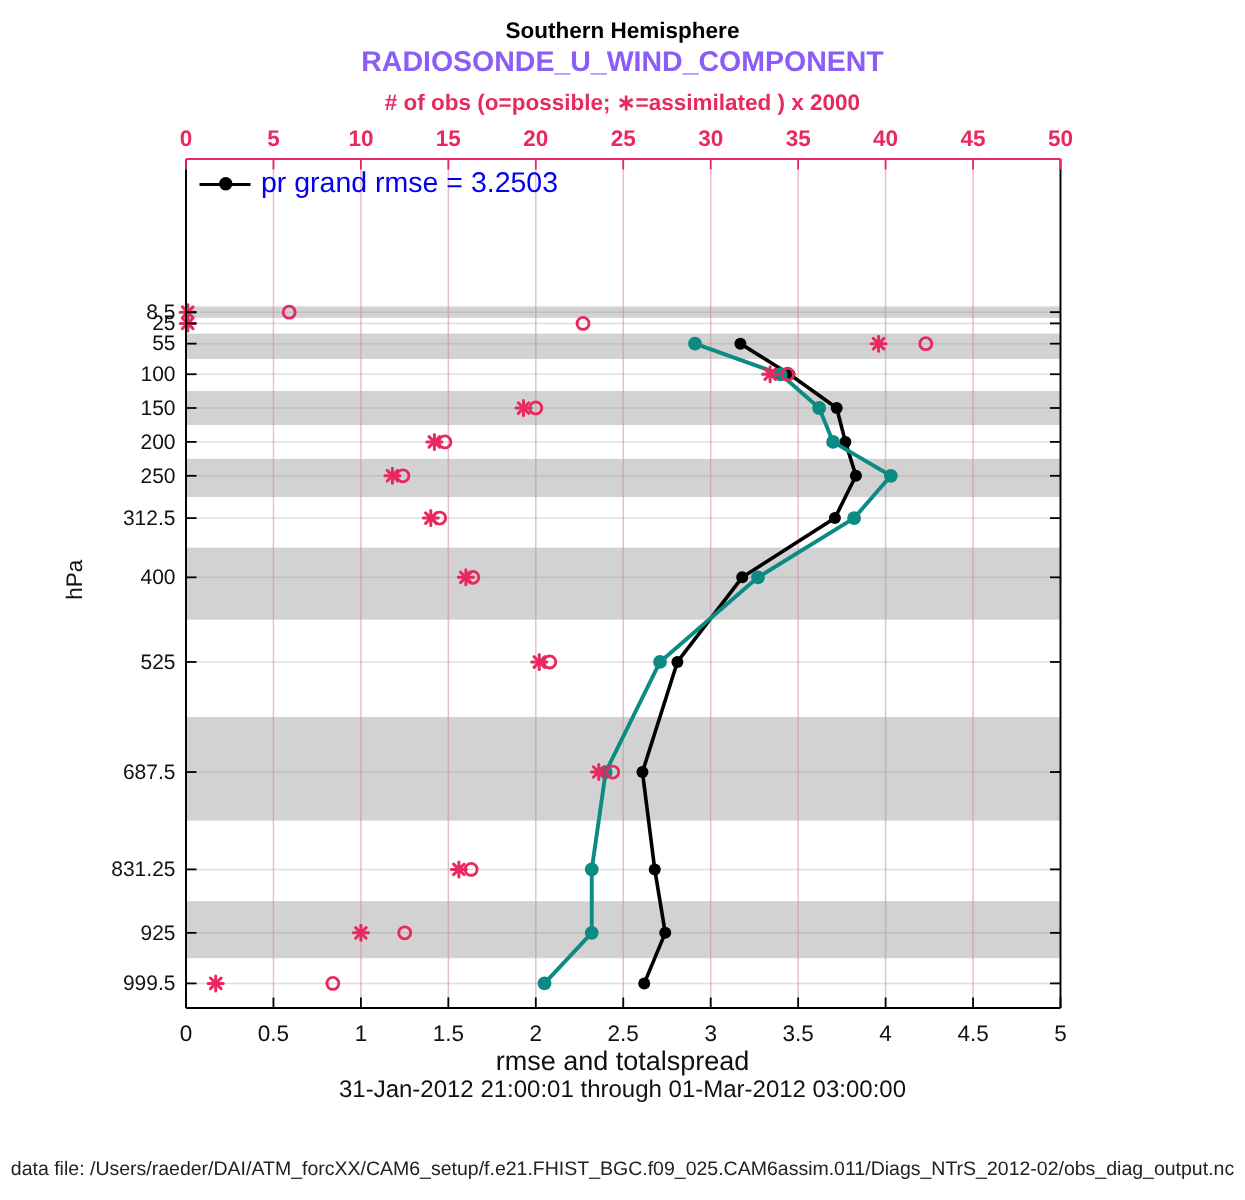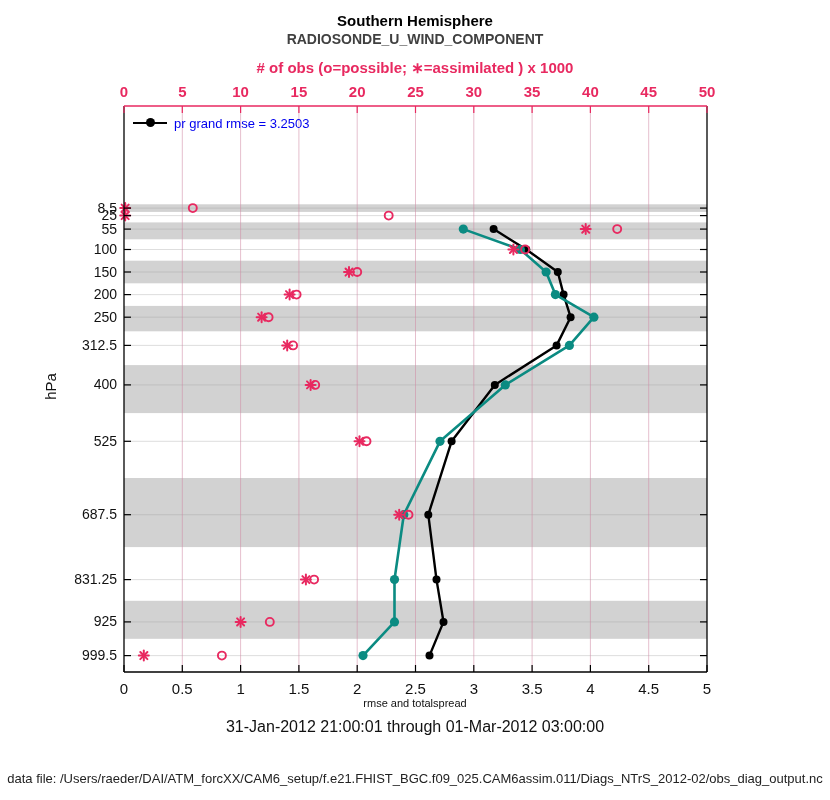--- a/index.html
+++ b/index.html
@@ -2,37 +2,37 @@
 <html><head>
 <meta charset="utf-8">
 <style>
   html,body{margin:0;padding:0;background:#ffffff;}
   #page{
     position:relative;width:830px;height:800px;background:#ffffff;overflow:hidden;
     font-family:"Liberation Sans", sans-serif;
   }
   .ctr{position:absolute;left:0;width:830px;text-align:center;}
   .t1{top:12px;font-size:15px;font-weight:bold;color:#000;}
-  .t2{top:31px;font-size:14px;font-weight:bold;color:#404040;}
+  .t2{top:31px;font-size:19px;font-weight:bold;color:#8b5cf6;}
   .obslabel{top:59px;font-size:15px;font-weight:bold;}
-  .xlabel{top:697px;font-size:11px;color:#111;}
+  .xlabel{top:697px;font-size:18px;color:#111;}
   .subtitle{top:718px;font-size:16px;color:#111;}
   .footer{top:771px;font-size:13px;color:#222;}
   .hpa{
     position:absolute;left:30px;top:378px;font-size:15px;color:#111;
     transform:rotate(-90deg);transform-origin:center;width:40px;text-align:center;
   }
   #legend{position:absolute;left:133px;top:114px;}
   .lrow{display:flex;align-items:center;height:18px;}
   .swatch{position:relative;width:34px;height:2.5px;background:currentColor;margin-right:7px;flex:none;}
   .swatch::after{
     content:'';position:absolute;left:13px;top:-3.6px;width:9px;height:9px;
     border-radius:50%;background:currentColor;
   }
-  .llabel{font-size:13px;white-space:nowrap;}
+  .llabel{font-size:19px;white-space:nowrap;}
   svg{position:absolute;left:0;top:0;}
 </style>
 </head>
 <body>
 <div id="page">
 
   <svg id="plot" width="830" height="800">
       <rect x="124" y="204.3" width="583" height="7.6" fill="#d2d2d2"></rect>
       <rect x="124" y="222.4" width="583" height="16.9" fill="#d2d2d2"></rect>
       <rect x="124" y="260.7" width="583" height="22.6" fill="#d2d2d2"></rect>
@@ -246,21 +246,21 @@
       <text x="415.5" y="97" text-anchor="middle" font-size="15" font-weight="bold" fill="#e82960" font-family="&quot;Liberation Sans&quot;, sans-serif">25</text>
       <text x="473.8" y="97" text-anchor="middle" font-size="15" font-weight="bold" fill="#e82960" font-family="&quot;Liberation Sans&quot;, sans-serif">30</text>
       <text x="532.1" y="97" text-anchor="middle" font-size="15" font-weight="bold" fill="#e82960" font-family="&quot;Liberation Sans&quot;, sans-serif">35</text>
       <text x="590.4" y="97" text-anchor="middle" font-size="15" font-weight="bold" fill="#e82960" font-family="&quot;Liberation Sans&quot;, sans-serif">40</text>
       <text x="648.7" y="97" text-anchor="middle" font-size="15" font-weight="bold" fill="#e82960" font-family="&quot;Liberation Sans&quot;, sans-serif">45</text>
       <text x="707.0" y="97" text-anchor="middle" font-size="15" font-weight="bold" fill="#e82960" font-family="&quot;Liberation Sans&quot;, sans-serif">50</text>
     </svg>
 
   <div class="ctr t1">Southern Hemisphere</div>
   <div class="ctr t2">RADIOSONDE_U_WIND_COMPONENT</div>
-  <div class="ctr obslabel" id="obslabel" style="color: rgb(232, 41, 96);"># of obs (o=possible; ∗=assimilated ) x 1000</div>
+  <div class="ctr obslabel" id="obslabel" style="color: rgb(232, 41, 96);"># of obs (o=possible; ∗=assimilated ) x 2000</div>
 
   <div id="legend">
     <div class="lrow">
       <span class="swatch" id="sw0" style="color: rgb(0, 0, 0);"></span>
       <span class="llabel" id="ll0" style="color: rgb(0, 0, 238);">pr grand rmse = 3.2503</span>
     </div>
   </div>
 
   <div class="hpa">hPa</div>
   <div class="ctr xlabel">rmse and totalspread</div>

